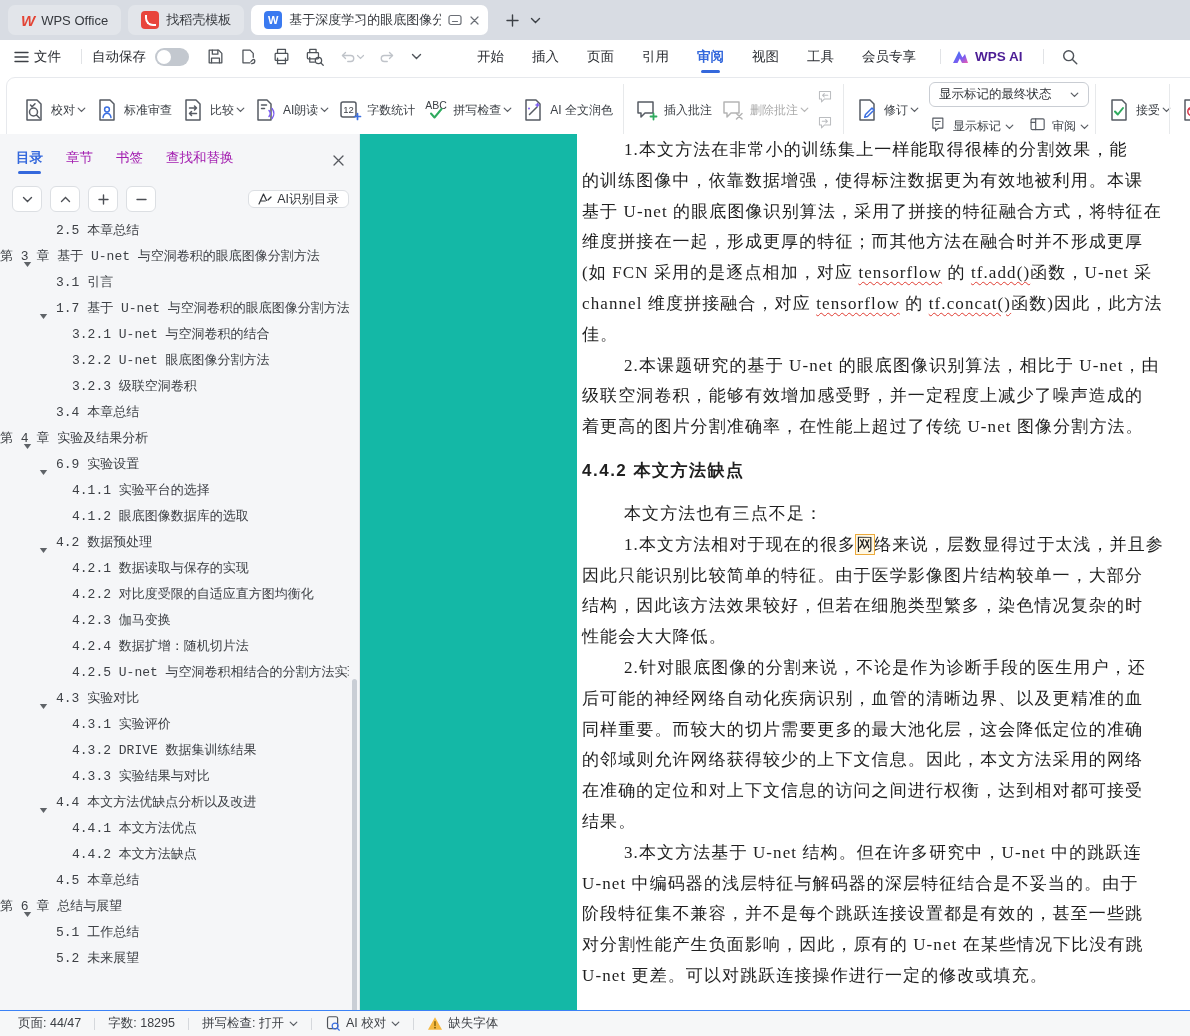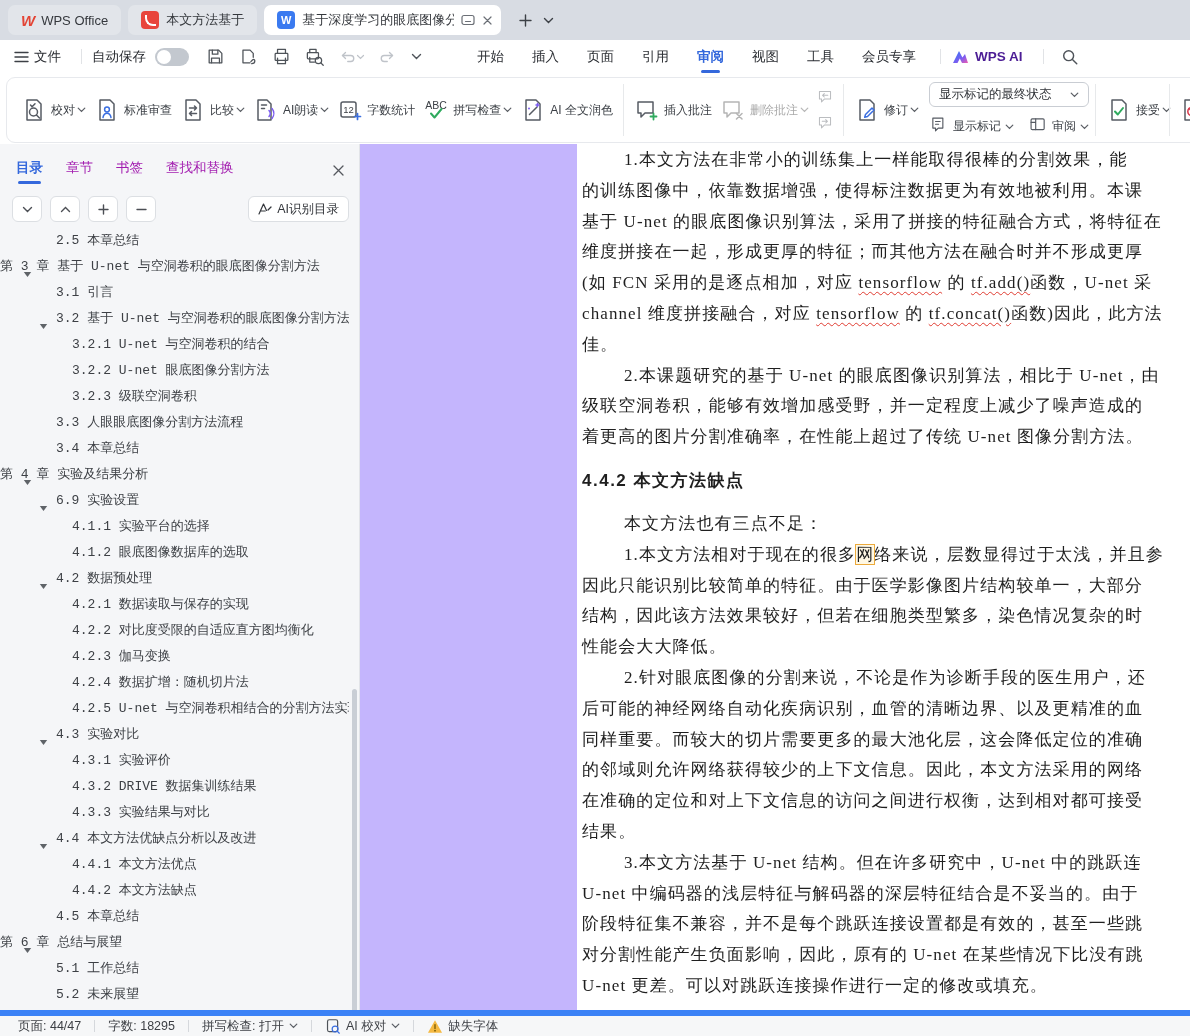--- a/index.html
+++ b/index.html
@@ -50,68 +50,68 @@
   .sbtn { display:flex; align-items:center; gap:4px; font-size:12px; color:#3c4046; white-space:nowrap; }
   .stack { display:flex; flex-direction:column; gap:7px; margin-left:6px; flex:0 0 auto; }
   .trgroup { position:relative; display:flex; align-items:center; padding-right:12px; }
   .launcher { position:absolute; right:0; bottom:2px; color:#9aa0a8; }
   .tr-ic { font-size:12px; color:#3c4046; font-weight:bold; }
   .tr-ic small { font-size:9px; }
   .g-restrict { position:absolute; left:1162px; top:0; height:100%; display:flex; align-items:center; }
   .chev { flex:0 0 auto; }
 
   
-  .main { position:absolute; left:0; top:144px; width:100%; bottom:26px; display:flex; }
+  .main { position:absolute; left:0; top:134px; width:100%; bottom:26px; display:flex; }
   .sidebar { position:relative; width:360px; background:#f5f6f8; border-right:1px solid #e2e4e8; flex:0 0 auto; }
   .shead { display:flex; align-items:center; padding:15px 14px 0 16px; font-size:13.5px; }
   .stab { margin-right:23px; padding-bottom:7px; position:relative; color:#a21caf; }
   .stab.active { color:#3468dc; font-weight:bold; }
   .stab.active::after { content:""; position:absolute; left:2px; right:2px; bottom:0; height:3px; border-radius:2px; background:#3468dc; }
   .sclose { margin-left:auto; color:#55585e; }
   .stools { position:absolute; left:12px; right:10px; top:52px; display:flex; align-items:center; gap:8px; }
   .tbtn { width:30px; height:26px; background:#fff; border:1px solid #dcdfe3; border-radius:6px; display:flex; align-items:center; justify-content:center; color:#4b4e54; }
-  .aibtn { margin-left:auto; height:26px; background:#fff; border:1px solid #dcdfe3; border-radius:6px; display:flex; align-items:center; gap:5px; padding:0 9px; font-size:12.5px; color:#33363b; }
+  .aibtn { margin-left:auto; height:18px; background:#fff; border:1px solid #dcdfe3; border-radius:6px; display:flex; align-items:center; gap:5px; padding:0 9px; font-size:12.5px; color:#33363b; }
   .toc { position:absolute; left:0; right:10px; top:90px; bottom:0; overflow:hidden; }
   .tocinner { margin-top:-6px; }
   .titem { height:26px; line-height:26px; font-size:13px; color:#3d4045; white-space:nowrap; position:relative; overflow:hidden;font-family:Liberation Mono, monospace; }
   .titem.lv1 { }
   .titem.lv2 { padding-left:56px; }
   .titem.lv3 { padding-left:72px; }
   .tarrow { position:absolute; top:8px; }
   .lv1 .tarrow { left:23px; } .lv2 .tarrow { left:39px; }
   .sscroll { position:absolute; right:2px; top:545px; width:5px; height:458px; border-radius:3px; background:#c9ced5; }
 
-  .workspace { position:relative; flex:1; background:#c4b5fd; overflow:hidden; }
+  .workspace { position:relative; flex:1; background:#14b8a6; overflow:hidden; }
   .page { position:absolute; left:217px; top:0; width:720px; height:100%; background:#fff; overflow:hidden; }
   .doc { padding:1px 0 0 5px; font-family:"Liberation Serif",serif; font-size:17px; color:#1f1f1f; letter-spacing:1.1px; }
   .dl { height:30.8px; line-height:30.8px; white-space:nowrap; }
   .dl.ind { padding-left:42px; }
   .dh { height:31px; line-height:31px; font-family:"Liberation Sans",sans-serif; font-weight:bold; font-size:17px; margin:12px 0 13px; letter-spacing:1.5px; white-space:nowrap; }
   .sq { text-decoration:underline; text-decoration-style:wavy; text-decoration-color:#e03c32; text-decoration-thickness:1px; text-underline-offset:3px; }
   .hlw { outline:1.5px solid #ecaa3c; background:#fff8e4; }
 
   
-  .statusbar { position:absolute; left:0; bottom:0; width:100%; height:26px; background:#f6f7f8; border-top:6px solid #3b82f6; display:flex; align-items:center; font-size:12.5px; color:#3c3f44; padding-left:18px; }
+  .statusbar { position:absolute; left:0; bottom:0; width:100%; height:26px; background:#f6f7f8; border-top:1px solid #3b82f6; display:flex; align-items:center; font-size:12.5px; color:#3c3f44; padding-left:18px; }
   .sbitem { display:flex; align-items:center; gap:5px; white-space:nowrap; }
   .sbdiv { width:1px; height:12px; background:#d5d8dc; margin:0 13px; }
 </style>
 </head>
 <body>
 
 <div class="app">
 
   <div class="tabbar">
     <div id="tabs-host" style="display:flex;align-items:center;">
         <div class="wtab">
           <span class="wps-w">W</span>
           <span class="ttl">WPS Office</span>
         </div>
         <div class="wtab">
           <span class="docer"></span>
-          <span class="ttl">本文方法基于</span>
+          <span class="ttl">找稻壳模板</span>
         </div>
         <div class="wtab active">
           <span class="wdoc">W</span>
           <span class="ttl">基于深度学习的眼底图像分割</span>
           <span class="tab-mini">
             <svg width="14" height="12" viewBox="0 0 14 12" fill="none" stroke="#6b6f76" stroke-width="1.2">
               <rect x="1" y="1.5" width="12" height="9" rx="2"></rect>
               <path d="M4.5 7.5h5" stroke-linecap="round"></path>
             </svg>
           </span>
@@ -505,25 +505,24 @@
       </div>
       <div class="toc">
         <div class="tocinner" id="toc-host">
             <div class="titem lv2"><span>2.5 本章总结</span></div>
             <div class="titem lv1"><span class="tarrow"><svg width="9" height="7" viewBox="0 0 9 7">
                   <path d="M0.8 1h7.4L4.5 6z" fill="#5f6368"></path>
                 </svg></span><span>第 3 章  基于 U-net 与空洞卷积的眼底图像分割方法</span></div>
             <div class="titem lv2"><span>3.1 引言</span></div>
             <div class="titem lv2"><span class="tarrow"><svg width="9" height="7" viewBox="0 0 9 7">
                   <path d="M0.8 1h7.4L4.5 6z" fill="#5f6368"></path>
-                </svg></span><span>3.2 基于 U-net 与空洞卷积的眼底图像分割方法</span></div>
+                </svg></span><span>1.7 基于 U-net 与空洞卷积的眼底图像分割方法</span></div>
             <div class="titem lv3"><span>3.2.1 U-net 与空洞卷积的结合</span></div>
             <div class="titem lv3"><span>3.2.2 U-net 眼底图像分割方法</span></div>
             <div class="titem lv3"><span>3.2.3 级联空洞卷积</span></div>
-            <div class="titem lv2"><span>3.3 人眼眼底图像分割方法流程</span></div>
             <div class="titem lv2"><span>3.4 本章总结</span></div>
             <div class="titem lv1"><span class="tarrow"><svg width="9" height="7" viewBox="0 0 9 7">
                   <path d="M0.8 1h7.4L4.5 6z" fill="#5f6368"></path>
                 </svg></span><span>第 4 章  实验及结果分析</span></div>
             <div class="titem lv2"><span class="tarrow"><svg width="9" height="7" viewBox="0 0 9 7">
                   <path d="M0.8 1h7.4L4.5 6z" fill="#5f6368"></path>
                 </svg></span><span>6.9 实验设置</span></div>
             <div class="titem lv3"><span>4.1.1 实验平台的选择</span></div>
             <div class="titem lv3"><span>4.1.2 眼底图像数据库的选取</span></div>
             <div class="titem lv2"><span class="tarrow"><svg width="9" height="7" viewBox="0 0 9 7">

